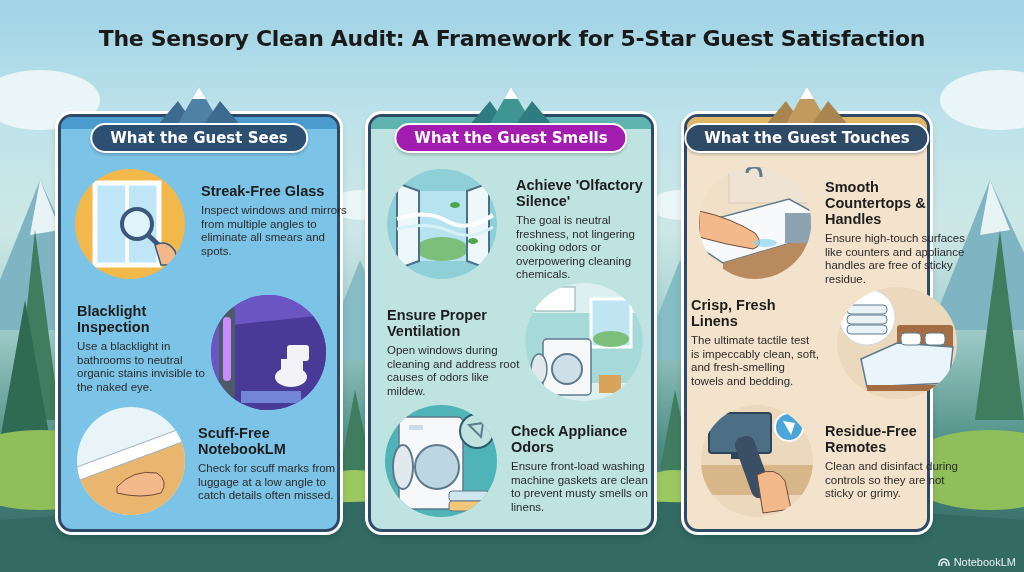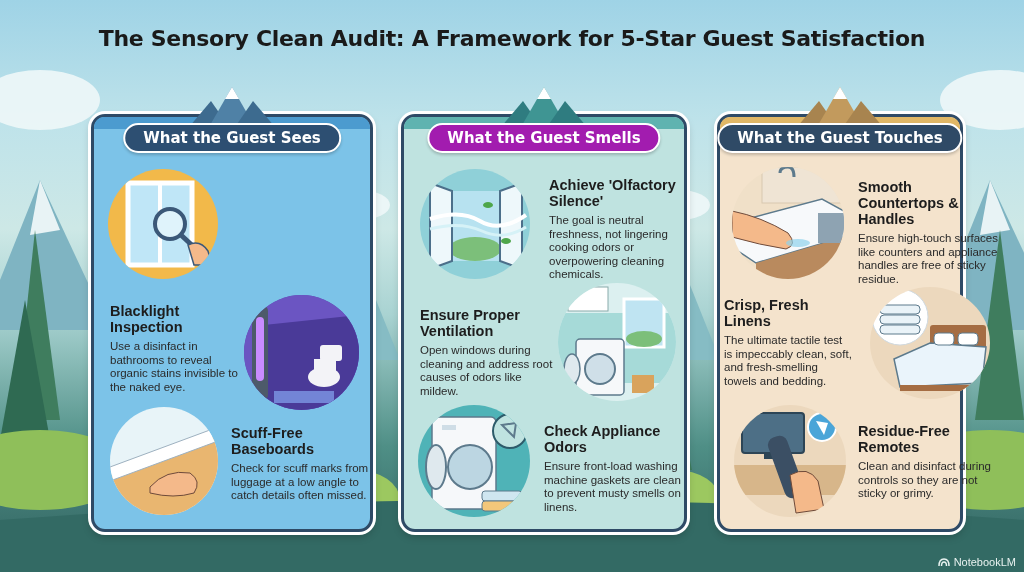--- a/index.html
+++ b/index.html
@@ -17,21 +17,20 @@
       position: absolute; top: 26px; left: 0; width: 1024px; text-align: center;
       font-family: "DejaVu Sans", sans-serif; font-weight: bold; font-size: 22px;
       color: #1a1a1a; letter-spacing: -0.3px;
     }
 
     .panel {
       position: absolute; top: 114px; height: 418px;
       border-radius: 14px; border: 3px solid #2e4a66;
       box-shadow: 0 0 0 3px #ffffff, 0 4px 8px rgba(0,0,0,.25);
       overflow: visible;
-      margin-left: 33px;
     }
     .panel .topbar { position: absolute; left: 0; right: 0; top: 0; height: 12px; border-radius: 10px 10px 0 0; }
     .badge-mtn { position: absolute; top: -30px; left: 50%; transform: translateX(-50%); width: 86px; height: 40px; }
     .panel-header {
       position: absolute; top: 6px; left: 50%; transform: translateX(-50%);
       height: 30px; padding: 0 18px; border-radius: 16px;
       display: flex; align-items: center; justify-content: center; white-space: nowrap;
       font-family: "DejaVu Sans", sans-serif; font-weight: bold; font-size: 15px; color: #ffffff;
       border: 2px solid #ffffff; box-shadow: 0 2px 3px rgba(0,0,0,.2);
     }
@@ -91,26 +90,30 @@
   <div class="item" style="top:46px;">
     <div class="illus" style="left:14px;top:6px;background:#f2b94a;">
       <svg width="110" height="110">
         <rect x="20" y="14" width="64" height="82" fill="#bfe6f7" stroke="#ffffff" stroke-width="5"></rect>
         <line x1="52" y1="14" x2="52" y2="96" stroke="#ffffff" stroke-width="4"></line>
         <circle cx="62" cy="55" r="15" fill="#dff3fb" stroke="#3b5878" stroke-width="4"></circle>
         <line x1="73" y1="66" x2="88" y2="80" stroke="#3b5878" stroke-width="5"></line>
         <path d="M80 76 Q92 70 100 82 L104 96 L86 96 Z" fill="#f4b98a" stroke="#3b5878" stroke-width="1.5"></path>
       </svg>
     </div>
+    <div class="text" style="left:140px;top:20px;">
+      <div class="item-title">Streak-Free Glass</div>
+      <div class="item-desc">Inspect windows and mirrors from multiple angles to eliminate all smears and spots.</div>
+    </div>
   </div>
 
   <div class="item" style="top:176px;">
     <div class="text" style="left:16px;top:10px;width:140px;">
       <div class="item-title">Blacklight Inspection</div>
-      <div class="item-desc">Use a disinfact in bathrooms to reveal organic stains invisible to the naked eye.</div>
+      <div class="item-desc">Use a blacklight in bathrooms to neutral organic stains invisible to the naked eye.</div>
     </div>
     <div class="illus" style="left:150px;top:2px;width:115px;height:115px;background:#5e4ab0;">
       <svg width="115" height="115">
         <rect x="0" y="0" width="115" height="115" fill="#6b55c2"></rect>
         <polygon points="20,30 115,20 115,115 20,115" fill="#4a3a98"></polygon>
         <rect x="8" y="10" width="16" height="96" rx="6" fill="#4d5a6a"></rect>
         <rect x="12" y="22" width="8" height="64" rx="4" fill="#c98cff"></rect>
         <ellipse cx="80" cy="82" rx="16" ry="10" fill="#f3f3f7"></ellipse>
         <rect x="76" y="50" width="22" height="16" rx="3" fill="#f3f3f7"></rect>
         <rect x="70" y="64" width="22" height="18" fill="#f3f3f7"></rect>
@@ -121,21 +124,21 @@
 
   <div class="item" style="top:286px;">
     <div class="illus" style="left:16px;top:4px;width:108px;height:108px;background:#e8f4f8;">
       <svg width="108" height="108">
         <polygon points="0,68 108,28 108,108 0,108" fill="#e9b670"></polygon>
         <polygon points="0,60 108,20 108,34 0,74" fill="#ffffff" stroke="#9db0bf" stroke-width="1"></polygon>
         <path d="M40 80 Q56 62 80 66 Q92 74 84 86 Q64 92 40 86 Z" fill="#f4b98a" stroke="#6e4a3a" stroke-width="1"></path>
       </svg>
     </div>
     <div class="text" style="left:137px;top:22px;width:140px;">
-      <div class="item-title">Scuff-Free Baseboards</div>
+      <div class="item-title">Scuff-Free NotebookLM</div>
       <div class="item-desc">Check for scuff marks from luggage at a low angle to catch details often missed.</div>
     </div>
   </div>
 </div>
 
 <div class="panel" style="left:368px;width:286px;background:#bfe3e0;">
   <div class="topbar" style="background:#5fb3b0;"></div>
   <svg class="badge-mtn" viewBox="0 0 86 40">
     <polygon points="0,40 22,14 40,40" fill="#2f7c80"></polygon>
     <polygon points="20,40 43,0 66,40" fill="#3f9593"></polygon>

